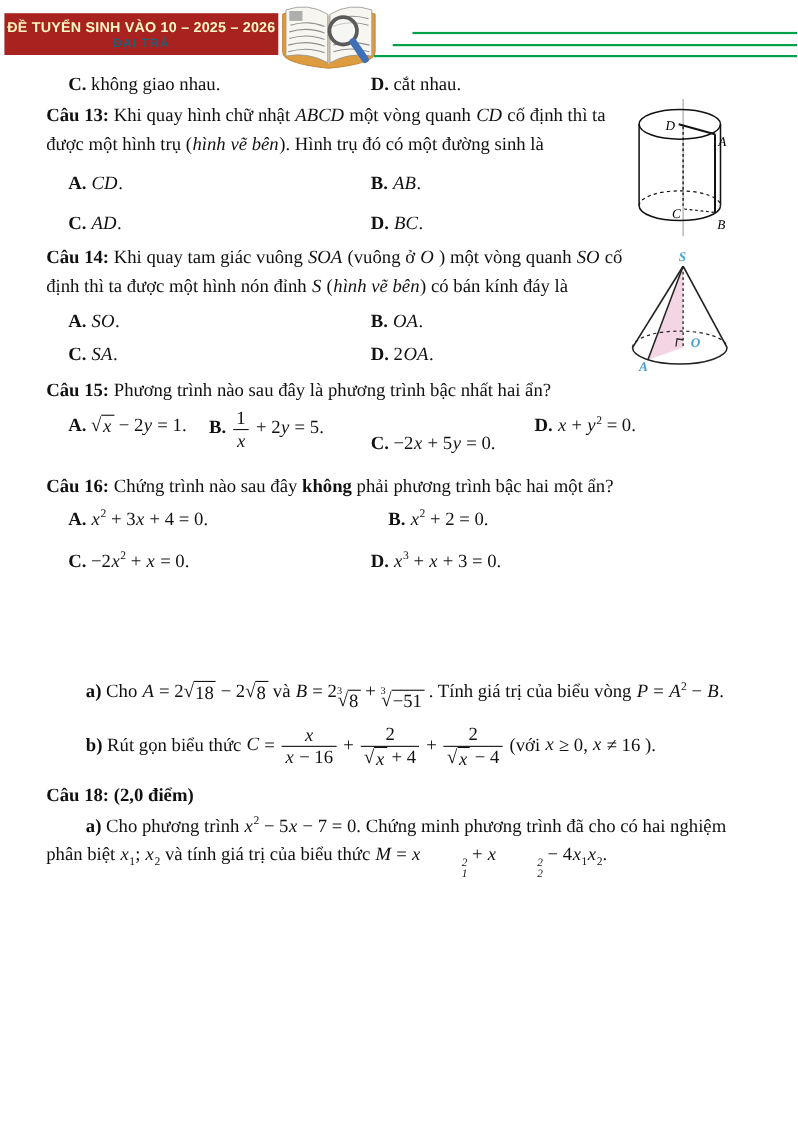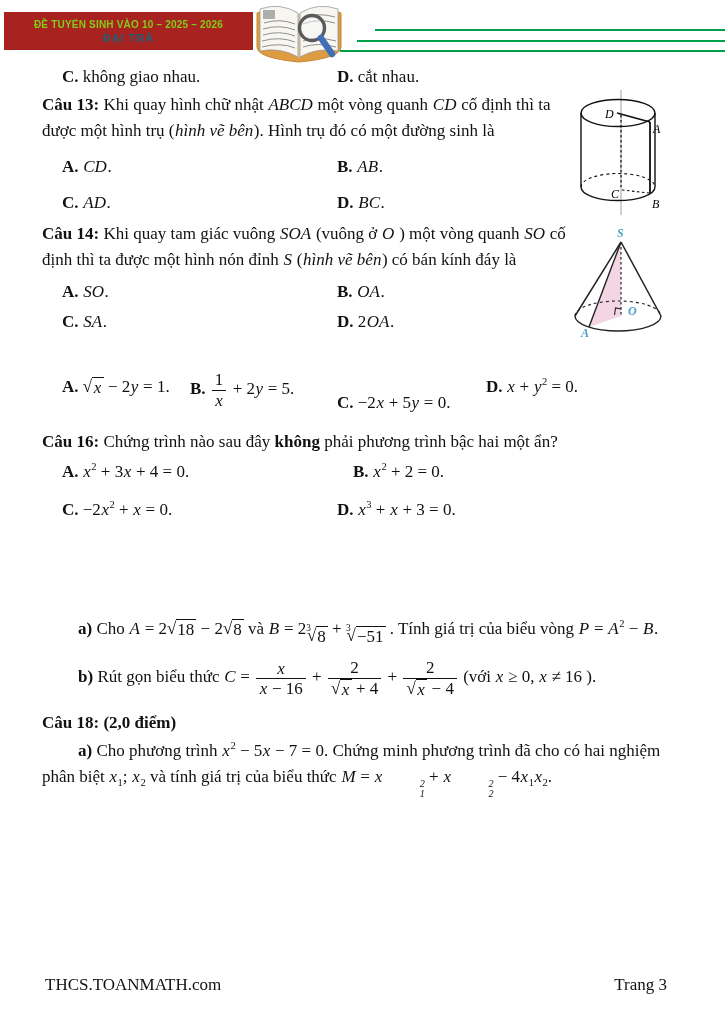--- a/index.html
+++ b/index.html
@@ -3,21 +3,21 @@
 <meta charset="utf-8">
 <style>
   html,body{margin:0;padding:0;background:#fff;}
   .page{position:relative;width:725px;height:1024px;background:#ffffff;overflow:hidden;
         font-family:"Liberation Serif",serif;font-size:17px;color:#111;}
   .abs{position:absolute;}
   
   .banner{position:absolute;left:4px;top:12px;width:249px;height:38px;background:#a8231f;
           display:flex;flex-direction:column;justify-content:center;align-items:center;
           font-family:"Liberation Sans",sans-serif;}
-  .banner-title{font-size:10px;font-weight:bold;color:#84cc16;letter-spacing:.2px;white-space:nowrap;}
+  .banner-title{font-size:13px;font-weight:bold;color:#fef9c3;letter-spacing:.2px;white-space:nowrap;}
   .banner-sub{font-size:11px;font-weight:bold;color:#1f5f7a;letter-spacing:1px;margin-top:2px;}
   .green-rule{position:absolute;height:2px;}
   
   .para{position:absolute;line-height:1.5;}
   .opt{position:absolute;white-space:nowrap;}
   .b{font-weight:bold;}
   .i{font-style:italic;padding:0 .5px;}
   sup{font-size:.62em;line-height:0;}
   sub{font-size:.62em;line-height:0;}
   .frac{display:inline-flex;flex-direction:column;align-items:center;vertical-align:middle;
@@ -113,20 +113,21 @@
       <line x1="53" y1="16" x2="93" y2="90" stroke="#222" stroke-width="1.5"></line>
       <line x1="53" y1="16" x2="21" y2="101" stroke="#222" stroke-width="1.4"></line>
       <line x1="53" y1="16" x2="53" y2="90" stroke="#222" stroke-width="1.2" stroke-dasharray="2.5,2.5"></line>
       <path d="M46.5 89 L47.5 82 L53 83" fill="none" stroke="#222" stroke-width="1.1"></path>
       <text x="49" y="11" font-size="12" font-style="italic" font-weight="bold" fill="#4aa0cc">S</text>
       <text x="60" y="89" font-size="12" font-style="italic" font-weight="bold" fill="#4aa0cc">O</text>
       <text x="13" y="111" font-size="12" font-style="italic" font-weight="bold" fill="#4aa0cc">A</text>
     </svg>
   </div>
 
+  <div class="para" style="left:42px;top:342px;width:640px"><span class="b">Câu 15:</span><span> Phương trình nào sau đây là phương trình bậc nhất hai ẩn?</span></div>
   <div class="opt" style="left:62px;top:377px"><span class="b">A.</span><span> </span><span class="sqrt">
         <span class="rsign">√</span>
         <span class="rad"><span class="i">x</span></span>
       </span><span> − 2</span><span class="i">y</span><span> = 1.</span></div>
   <div class="opt" style="left:190px;top:370px"><span class="b">B.</span><span> </span><span class="frac">
         <span class="num"><span>1</span></span>
         <span class="den"><span class="i">x</span></span>
       </span><span> + 2</span><span class="i">y</span><span> = 5.</span></div>
   <div class="opt" style="left:337px;top:393px"><span class="b">C.</span><span> −2</span><span class="i">x</span><span> + 5</span><span class="i">y</span><span> = 0.</span></div>
   <div class="opt" style="left:486px;top:377px"><span class="b">D.</span><span> </span><span class="i">x</span><span> + </span><span class="i">y</span><sup>2</sup><span> = 0.</span></div>
@@ -171,18 +172,14 @@
   <div class="para" style="left:42px;top:710px"><span class="b">Câu 18: (2,0 điểm)</span></div>
   <div class="para" style="left:42px;top:738px;width:652px;text-indent:36px"><span class="b">a)</span><span> Cho phương trình </span><span class="i">x</span><sup>2</sup><span> − 5</span><span class="i">x</span><span> − 7 = 0. Chứng minh phương trình đã cho có hai nghiệm phân biệt </span><span class="i">x</span><sub>1</sub><span>; </span><span class="i">x</span><sub>2</sub><span> và tính giá trị của biểu thức </span><span class="i">M</span><span> = </span><span class="i">x</span><span class="ss">
         <span>2</span>
         <span>1</span>
       </span><span> + </span><span class="i">x</span><span class="ss">
         <span>2</span>
         <span>2</span>
       </span><span> − 4</span><span class="i">x</span><sub>1</sub><span class="i">x</span><sub>2</sub><span>.</span></div>
 
   <div class="footer-rule"></div>
-  <div class="footer-row">
-    <span>THCS.TOANMATH.com</span>
-    <span>Trang 3</span>
-  </div>
 
 </div>
 
 </body></html>

